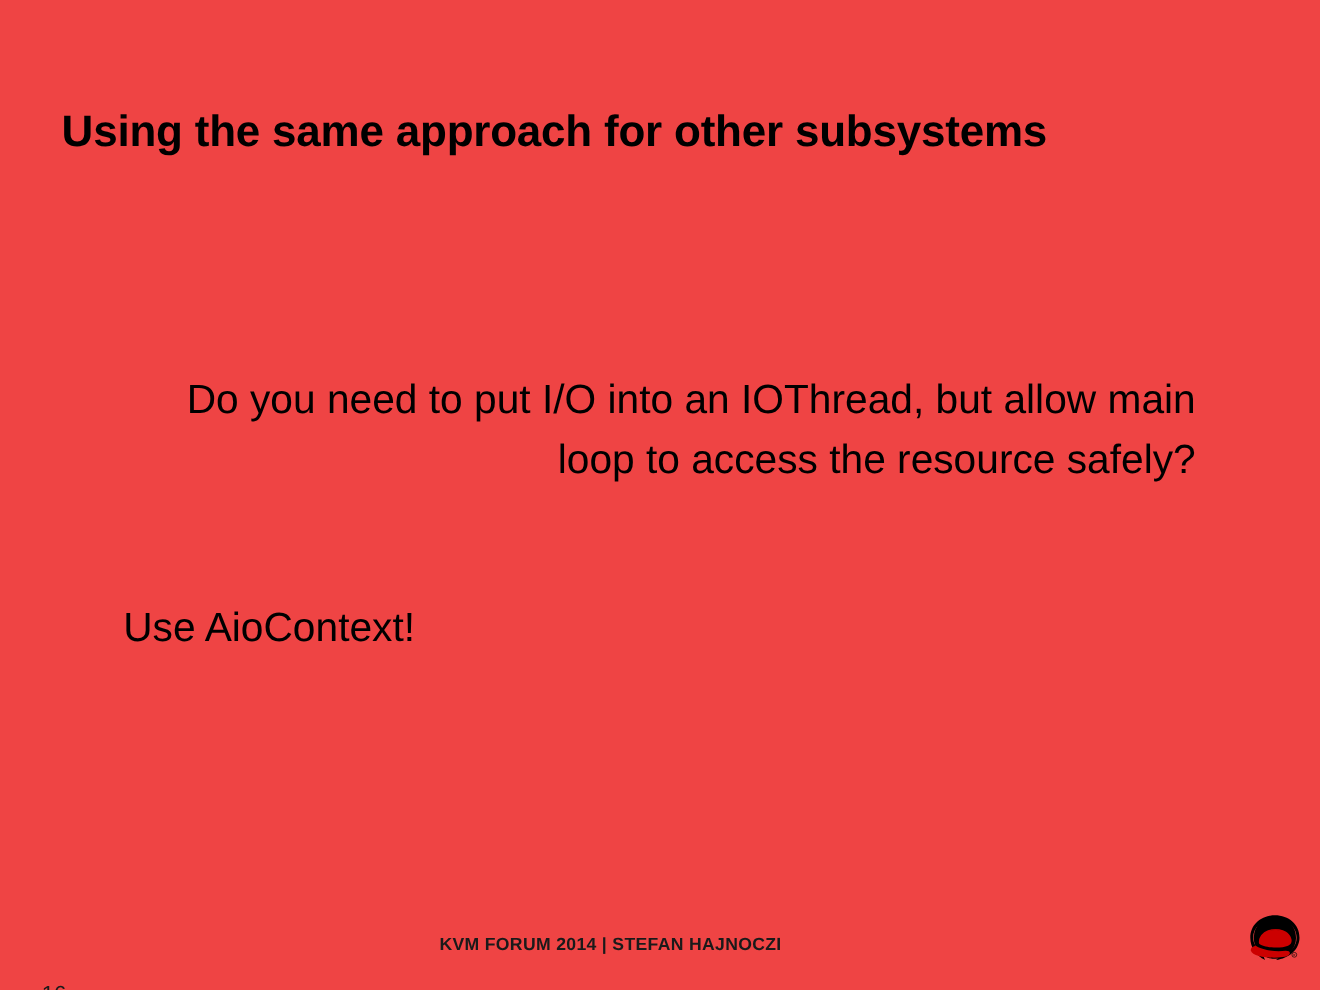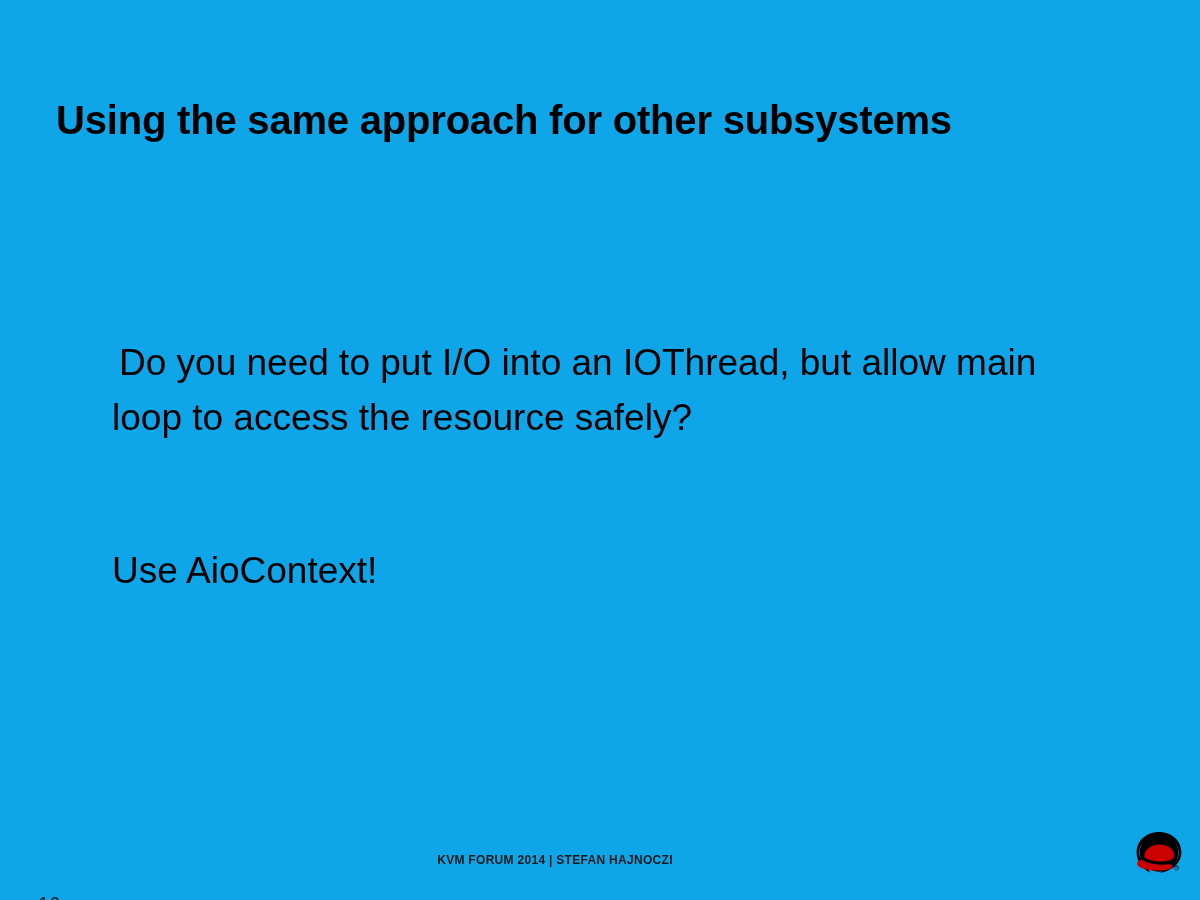--- a/index.html
+++ b/index.html
@@ -13,21 +13,21 @@
     background: #ffffff;
     font-family: "Liberation Sans", sans-serif;
     color: #000000;
     overflow: hidden;
   }
 
   .slide {
     position: relative;
     width: 1200px;
     height: 900px;
-    background: #0ea5e9;
+    background: #ef4444;
   }
 
   
   .slide-title {
     position: absolute;
     left: 56px;
     top: 68px;
     width: 1090px;
     font-size: 40px;
     font-weight: bold;
@@ -48,20 +48,21 @@
   .para {
     font-size: 37px;
     line-height: 55px;
     font-weight: normal;
     color: #000000;
   }
 
   .para-question {
     text-indent: 7px;
     width: 975px;
+    text-align: right;
   }
 
   .para-answer {
     position: absolute;
     left: 112px;
     top: 506px;
     font-size: 37px;
     line-height: 55px;
     font-weight: normal;
     color: #000000;
@@ -78,21 +79,21 @@
     font-weight: normal;
     color: #1a1a1a;
   }
 
   .footer-center {
     position: absolute;
     left: 0;
     top: 849px;
     width: 1110px;
     text-align: center;
-    font-size: 12px;
+    font-size: 16px;
     line-height: 22px;
     font-weight: bold;
     letter-spacing: 0.3px;
     color: #1a1a1a;
   }
 
   
   .brand-logo {
     position: absolute;
     left: 1133px;

